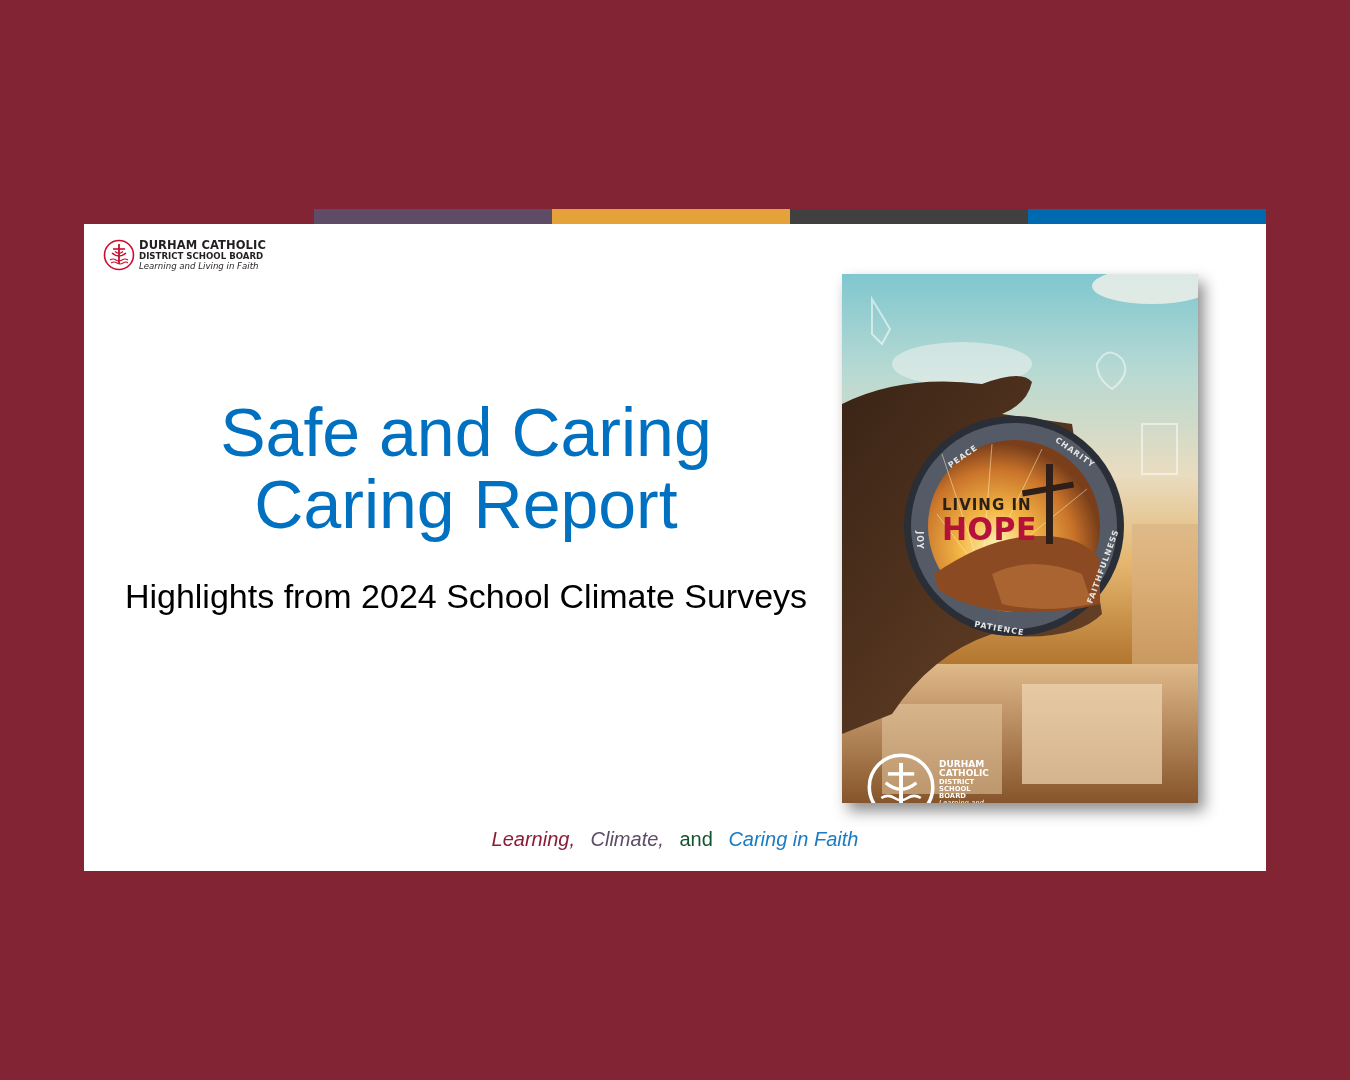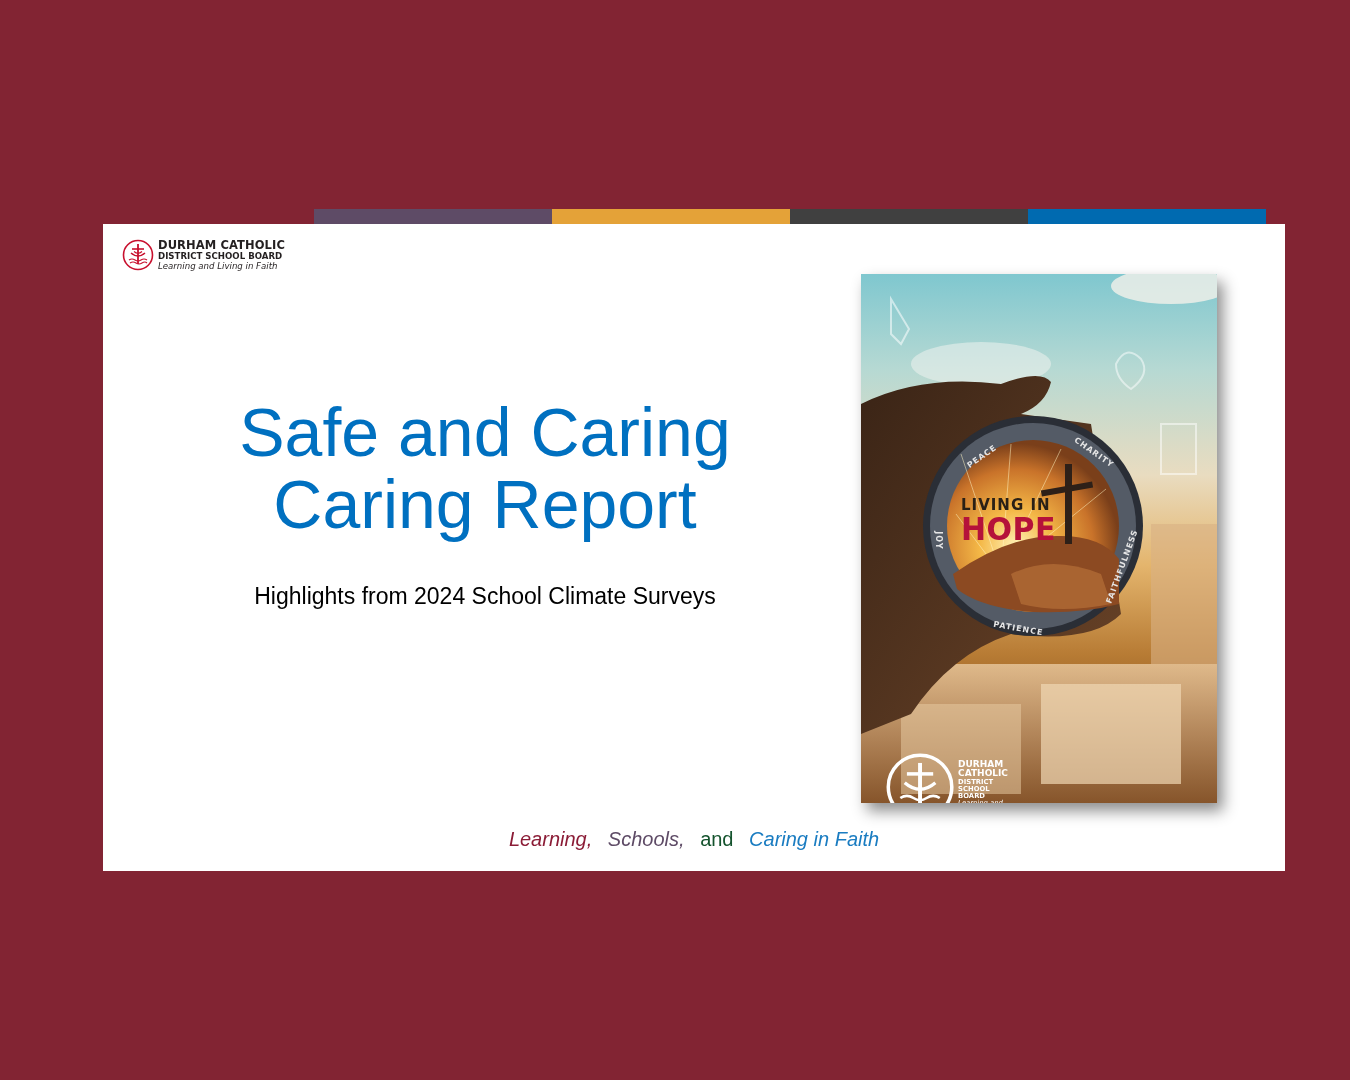--- a/index.html
+++ b/index.html
@@ -26,21 +26,20 @@
       flex: 1;
       height: 100%;
     }
     .slide {
       position: absolute;
       left: 84px;
       top: 224px;
       width: 1182px;
       height: 647px;
       background: #ffffff;
-      margin-left: 19px;
     }
     .logo {
       position: absolute;
       left: 19px;
       top: 15px;
       display: flex;
       align-items: center;
       gap: 4px;
     }
     .logo-mark {
@@ -85,21 +84,21 @@
       margin: 0;
       font-weight: normal;
     }
     .subtitle {
       position: absolute;
       left: 30px;
       top: 356px;
       width: 704px;
       text-align: center;
       color: #000000;
-      font-size: 23px;
+      font-size: 34px;
       line-height: 32px;
     }
     .date {
       position: absolute;
       left: 30px;
       top: 445px;
       width: 704px;
       text-align: center;
       color: #000000;
       font-size: 27px;
@@ -310,17 +309,17 @@
       <div style="display:flex;flex-direction:column;">
         <span class="cl1">DURHAM CATHOLIC</span>
         <span class="cl2">DISTRICT SCHOOL BOARD</span>
         <span class="cl3">Learning and Living in Faith</span>
       </div>
     </div>
   </div>
 
   <div class="tagline">
     <span style="color:#8b1c36">Learning,</span>
-    <span style="color:#5e4b66">Schools,</span>
+    <span style="color:#5e4b66">Climate,</span>
     <span class="and" style="color:#14532d">and</span>
     <span style="color:#1a7cc1">Caring in Faith</span>
   </div>
 </div>
 
 </body></html>

